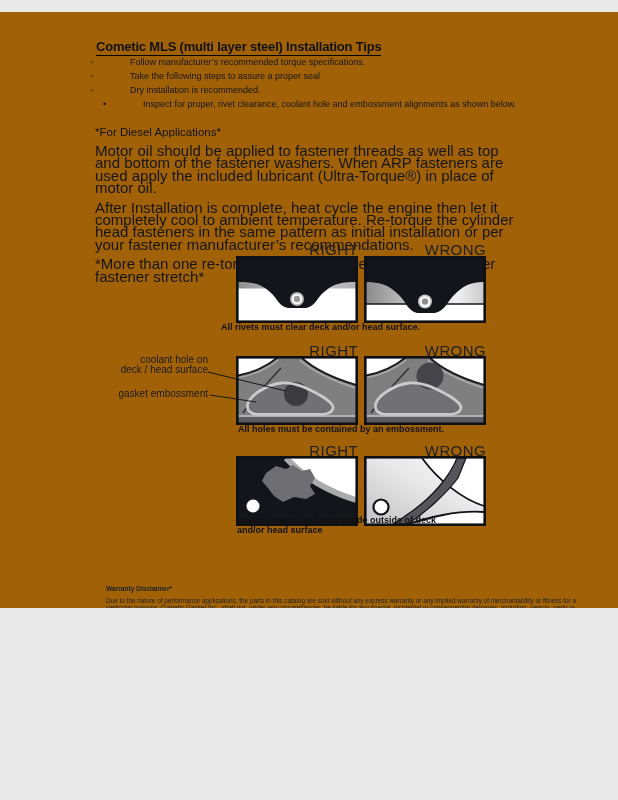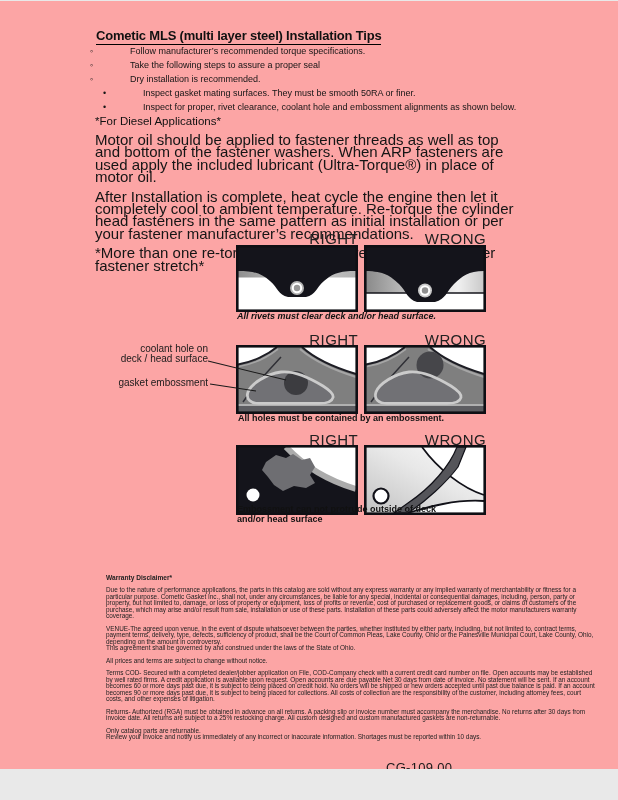--- a/index.html
+++ b/index.html
@@ -1,18 +1,18 @@
 <!DOCTYPE html>
 <html><head>
 <meta charset="utf-8">
 <style>
   html,body { margin:0; padding:0; background:#e9e9e9; }
   .page {
-    position:relative; width:618px; height:768px; margin:1px auto;
-    background:#fca5a5; overflow:hidden;
+    position:relative; width:618px; height:596px; margin:12px auto;
+    background:#a16207; overflow:hidden;
     font-family:"Liberation Sans", sans-serif; color:#111;
   }
   .abs { position:absolute; }
 
   .title {
     font-size:13px; font-weight:bold; letter-spacing:-0.2px;
     border-bottom:1.6px solid #000; padding-bottom:1px; display:inline-block;
   }
 
   .bullets { font-size:9px; line-height:14px; color:#151515; }
@@ -52,24 +52,20 @@
       <span class="b-marker"></span>
       <span>Follow manufacturer’s recommended torque specifications.</span>
     </div>
     <div class="b-row top">
       <span class="b-marker"></span>
       <span>Take the following steps to assure a proper seal</span>
     </div>
     <div class="b-row top">
       <span class="b-marker"></span>
       <span>Dry installation is recommended.</span>
-    </div>
-    <div class="b-row sub">
-      <span class="b-marker"></span>
-      <span>Inspect gasket mating surfaces.  They must be smooth 50RA or finer.</span>
     </div>
     <div class="b-row sub">
       <span class="b-marker"></span>
       <span>Inspect for proper, rivet clearance, coolant hole and embossment alignments as shown below.</span>
     </div>
   </div>
 
   <div class="abs diesel" style="left:95px; top:114px;">
     <div class="diesel-h">*For Diesel Applications*</div>
     <p>Motor oil should be applied to fastener threads as well as top and bottom of the fastener washers. When ARP fasteners are used apply the included lubricant (Ultra-Torque®) in place of motor oil.</p>
@@ -109,21 +105,21 @@
     <rect x="0" y="0" width="122" height="67" fill="#ffffff"></rect>
     <rect x="2" y="26" width="118" height="22" fill="url(#p1w_g)"></rect>
     <line x1="2" y1="48" x2="120" y2="48" stroke="#14141b" stroke-width="1.6"></line>
     <path d="M2,2 H120 V26 C104,26.5 99,30.5 90,39 C82,47 82,54 71,57 L53,57 C43,54 43,47 35,39 C26,30.5 20,26.5 2,26 Z" fill="#14141b"></path>
     <circle cx="61" cy="45.5" r="7" fill="#c9c9c9"></circle>
     <circle cx="61" cy="45.5" r="5.2" fill="#ffffff"></circle>
     <circle cx="61" cy="45.5" r="3.2" fill="#8f8f8f"></circle>
     <rect x="1.3" y="1.3" width="119.4" height="64.4" fill="none" stroke="#0f0f14" stroke-width="2.6"></rect>
   </svg>
 
-  <div class="abs caption" style="left:237px; top:311px;font-style:italic;">All rivets must clear deck and/or head surface.</div>
+  <div class="abs caption" style="left:221px; top:311px;">All rivets must clear deck and/or head surface.</div>
 
   <div class="abs dlabel" style="left:236px; top:330px;">RIGHT</div>
   <div class="abs dlabel" style="left:364px; top:330px;">WRONG</div>
 
   <div class="abs callout" style="left:108px; top:343px;">
     <div>coolant hole on</div>
     <div>deck / head surface</div>
   </div>
   <div class="abs callout" style="left:108px; top:377px;">gasket embossment</div>
 

